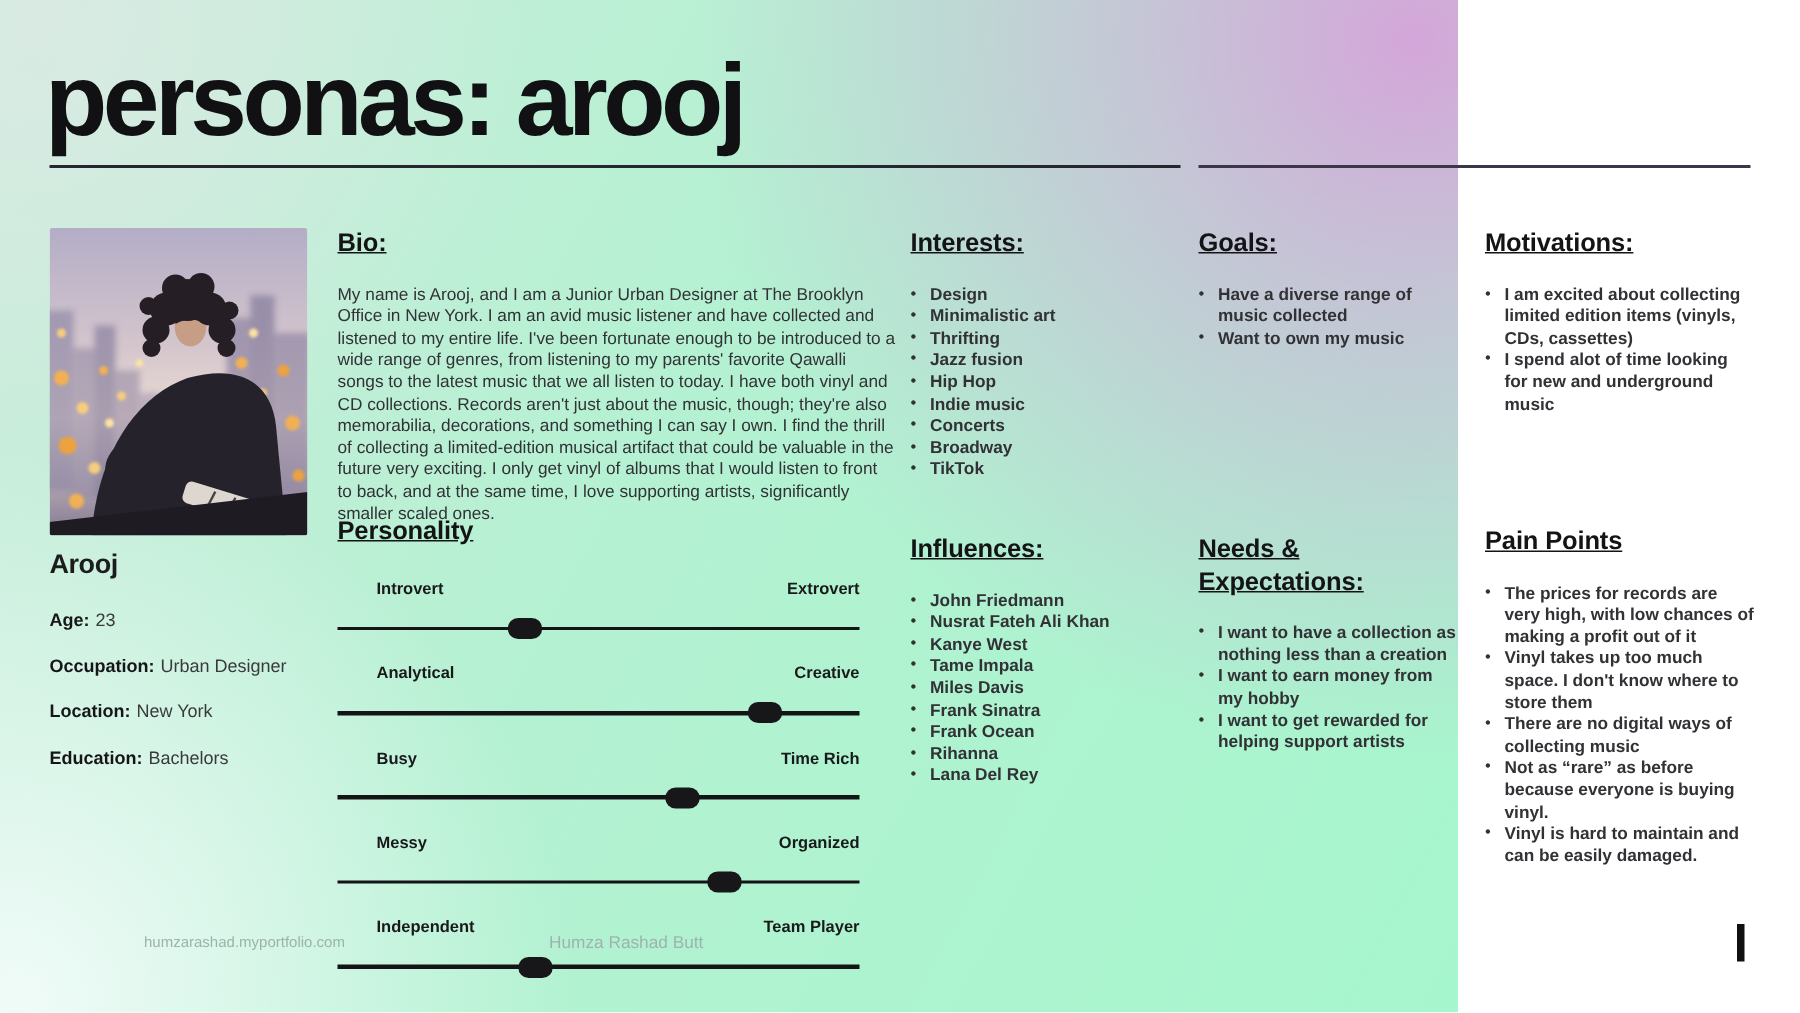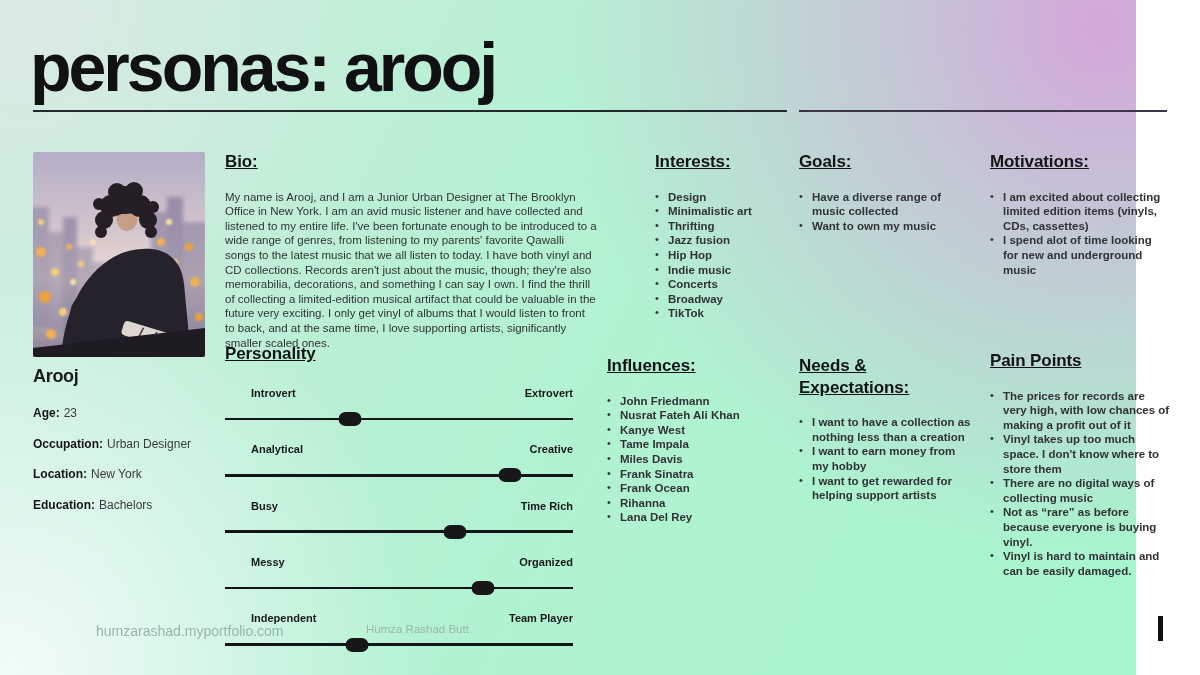--- a/index.html
+++ b/index.html
@@ -2,21 +2,21 @@
 <html><head>
 <meta charset="utf-8">
 <style>
   html,body{margin:0;padding:0;}
   body{
     width:1200px;height:675px;overflow:hidden;
     font-family:"Liberation Sans","DejaVu Sans",sans-serif;
     color:#1c1c1e;
   }
   .slide{
-    position:relative;width:1136px;height:675px;
+    position:relative;width:972px;height:675px;
     background:
       radial-gradient(circle at 97% 4%, rgba(214,162,218,0.95) 0%, rgba(214,162,218,0.55) 16%, rgba(214,162,218,0) 42%),
       radial-gradient(circle at 1% 99%, rgba(243,252,250,0.95) 0%, rgba(243,252,250,0) 32%),
       radial-gradient(circle at 3% 2%, rgba(219,234,228,0.85) 0%, rgba(219,234,228,0) 28%),
       linear-gradient(118deg,#cdecdc 0%,#b4f1d2 45%,#a6f6cd 100%);
   }
   .title{
     position:absolute;left:30px;top:28px;margin:0;
     font-size:68px;font-weight:bold;letter-spacing:-3px;color:#111114;
   }
@@ -40,41 +40,41 @@
   
   .block{position:absolute;font-size:11.5px;line-height:1.27;color:#323236;}
   .block h3{margin:0 0 17px 0;font-size:17px;font-weight:bold;color:#141416;letter-spacing:-0.1px;text-decoration:underline;}
   .bio-block{left:225px;top:151px;width:372px;}
   .bio-block p{margin:0;white-space:pre-line;}
 
   .list .li{display:flex;align-items:flex-start;}
   .list .b{flex:0 0 13px;font-size:11px;line-height:1.27;}
   .list .t{flex:1;font-weight:bold;}
 
-  .interests-block{left:607px;top:151px;width:170px;margin-left:48px;}
+  .interests-block{left:607px;top:151px;width:170px;}
   .goals-block{left:799px;top:151px;width:172px;}
   .motivations-block{left:990px;top:151px;width:180px;}
   .influences-block{left:607px;top:355px;width:175px;}
   .needs-block{left:799px;top:355px;width:175px;}
   .pain-block{left:990px;top:350px;width:180px;}
 
   
   .personality-block{left:225px;top:343px;width:348px;}
   .personality-block h3{margin-bottom:22px;}
   .slider-row{margin-bottom:23px;}
   .slider-labels{display:flex;justify-content:space-between;
     font-size:11px;font-weight:bold;color:#19191c;margin-bottom:17px;padding-left:26px;}
   .track{position:relative;height:2.5px;background:#141416;}
   .knob{
     position:absolute;top:50%;width:23px;height:14px;border-radius:7px;
     background:#17171a;transform:translate(-50%,-50%);
   }
 
   
-  .footer-site{position:absolute;left:96px;top:623px;font-size:14px;color:#9cb3ac;text-align:center;}
+  .footer-site{position:absolute;left:96px;top:623px;font-size:10px;color:#9cb3ac;text-align:center;}
   .footer-author{position:absolute;left:366px;top:623px;font-size:11.5px;color:#9db4ae;}
   .brand-mark{position:absolute;left:1158px;top:616px;width:5px;height:25px;background:#101013;}
 </style>
 </head>
 <body>
 
 <div class="slide">
 
   <h1 class="title">personas: arooj</h1>
   <div class="rule rule-left"></div>

